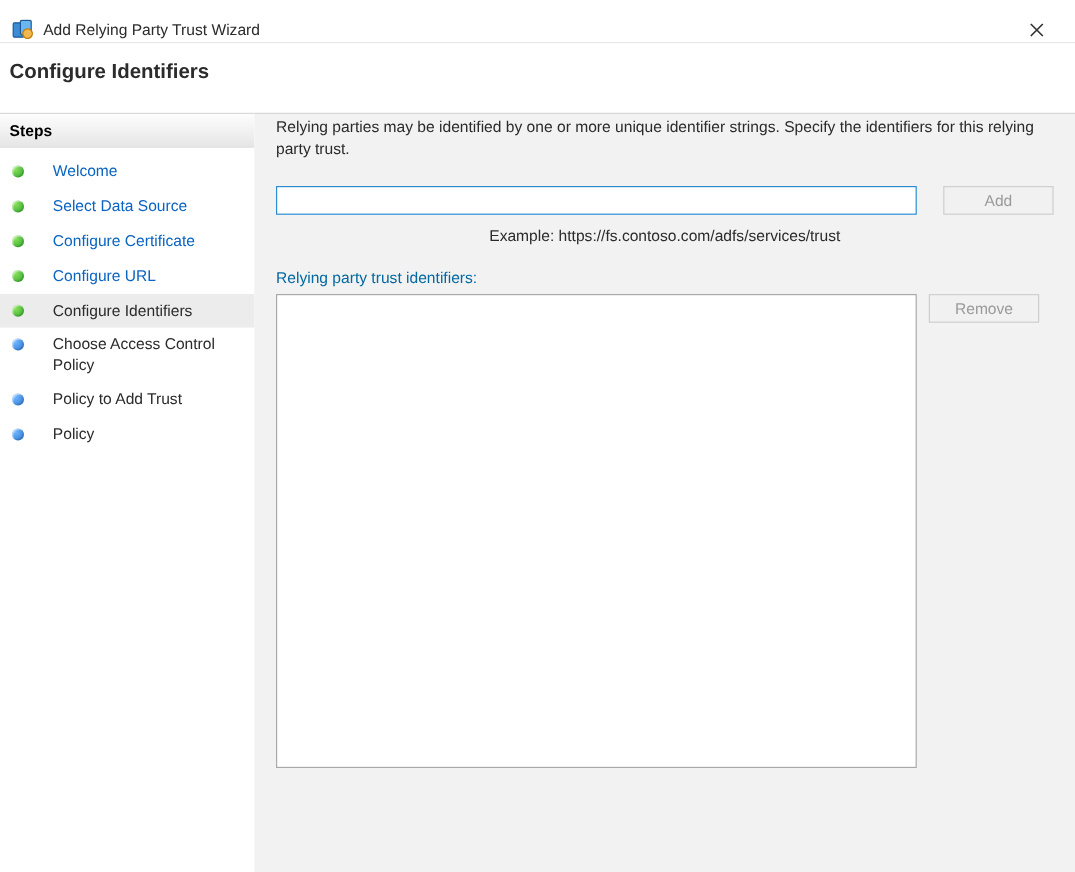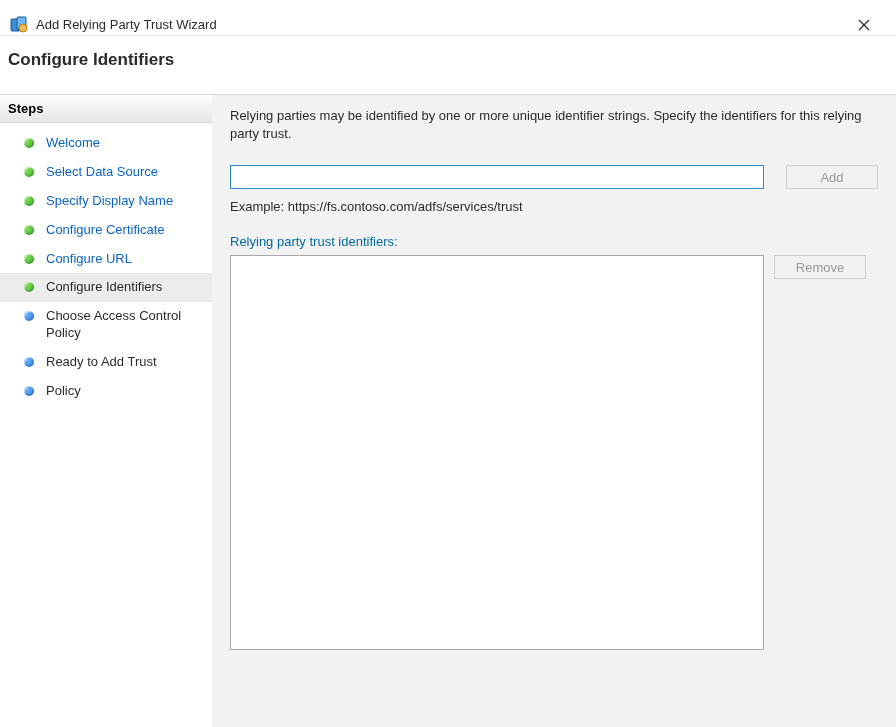--- a/index.html
+++ b/index.html
@@ -58,22 +58,22 @@
     font-weight: 700;
     padding: 6px 8px;
     background: linear-gradient(to bottom, #fdfdfd, #e6e6e6);
     border-top: 1px solid #d8d8d8;
     border-bottom: 1px solid #d8d8d8;
   }
   .steps-list { list-style: none; padding: 6px 0; }
   .step-item {
     display: flex;
     align-items: flex-start;
-    gap: 12px;
-    padding: 6px 24px;
+    gap: 24px;
+    padding: 6px 10px;
     cursor: pointer;
     line-height: 1.3;
   }
   .step-item.current {
     background: #ececec;
   }
   .bullet {
     width: 10px; height: 10px;
     border-radius: 50%;
     flex: 0 0 10px;
@@ -87,21 +87,21 @@
     font-size: 13px;
   }
   .step-item.current .step-link,
   .step-item.upcoming .step-link {
     color: #2b2b2b;
   }
   .main {
     flex: 1;
     background: #f2f2f2;
     border-top: 1px solid #d8d8d8;
-    padding: 12px 18px 16px 18px;
+    padding: 2px 18px 16px 18px;
     display: flex;
     flex-direction: column;
   }
   .intro {
     font-size: 13px;
     color: #2b2b2b;
     line-height: 1.4;
     margin-bottom: 22px;
     max-width: 640px;
   }
@@ -135,20 +135,21 @@
   .btn:disabled {
     color: #9a9a9a;
     background: #f1f1f1;
     border: 1px solid #cfcfcf;
     cursor: default;
   }
   .example {
     font-size: 13px;
     color: #2b2b2b;
     margin-top: 10px;
+    text-align: center;
   }
   .label-list {
     font-size: 13px;
     color: #0369a1;
     margin-top: 20px;
     margin-bottom: 6px;
   }
   .row-list {
     display: flex;
     align-items: flex-start;
@@ -191,41 +192,37 @@
       <li class="step-item">
         <span class="bullet done"></span>
         <span class="step-link">Welcome</span>
       </li>
       <li class="step-item">
         <span class="bullet done"></span>
         <span class="step-link">Select Data Source</span>
       </li>
       <li class="step-item">
         <span class="bullet done"></span>
-        <span class="step-link">Specify Display Name</span>
-      </li>
-      <li class="step-item">
-        <span class="bullet done"></span>
         <span class="step-link">Configure Certificate</span>
       </li>
       <li class="step-item">
         <span class="bullet done"></span>
         <span class="step-link">Configure URL</span>
       </li>
       <li class="step-item current">
         <span class="bullet done"></span>
         <span class="step-link">Configure Identifiers</span>
       </li>
       <li class="step-item upcoming">
         <span class="bullet todo"></span>
         <span class="step-link">Choose Access Control Policy</span>
       </li>
       <li class="step-item upcoming">
         <span class="bullet todo"></span>
-        <span class="step-link">Ready to Add Trust</span>
+        <span class="step-link">Policy to Add Trust</span>
       </li>
       <li class="step-item upcoming">
         <span class="bullet todo"></span>
         <span class="step-link">Policy</span>
       </li>
     </ul>
   </div>
 
   <div class="main">
     <div class="intro">Relying parties may be identified by one or more unique identifier strings. Specify the identifiers for this relying party trust.</div>

